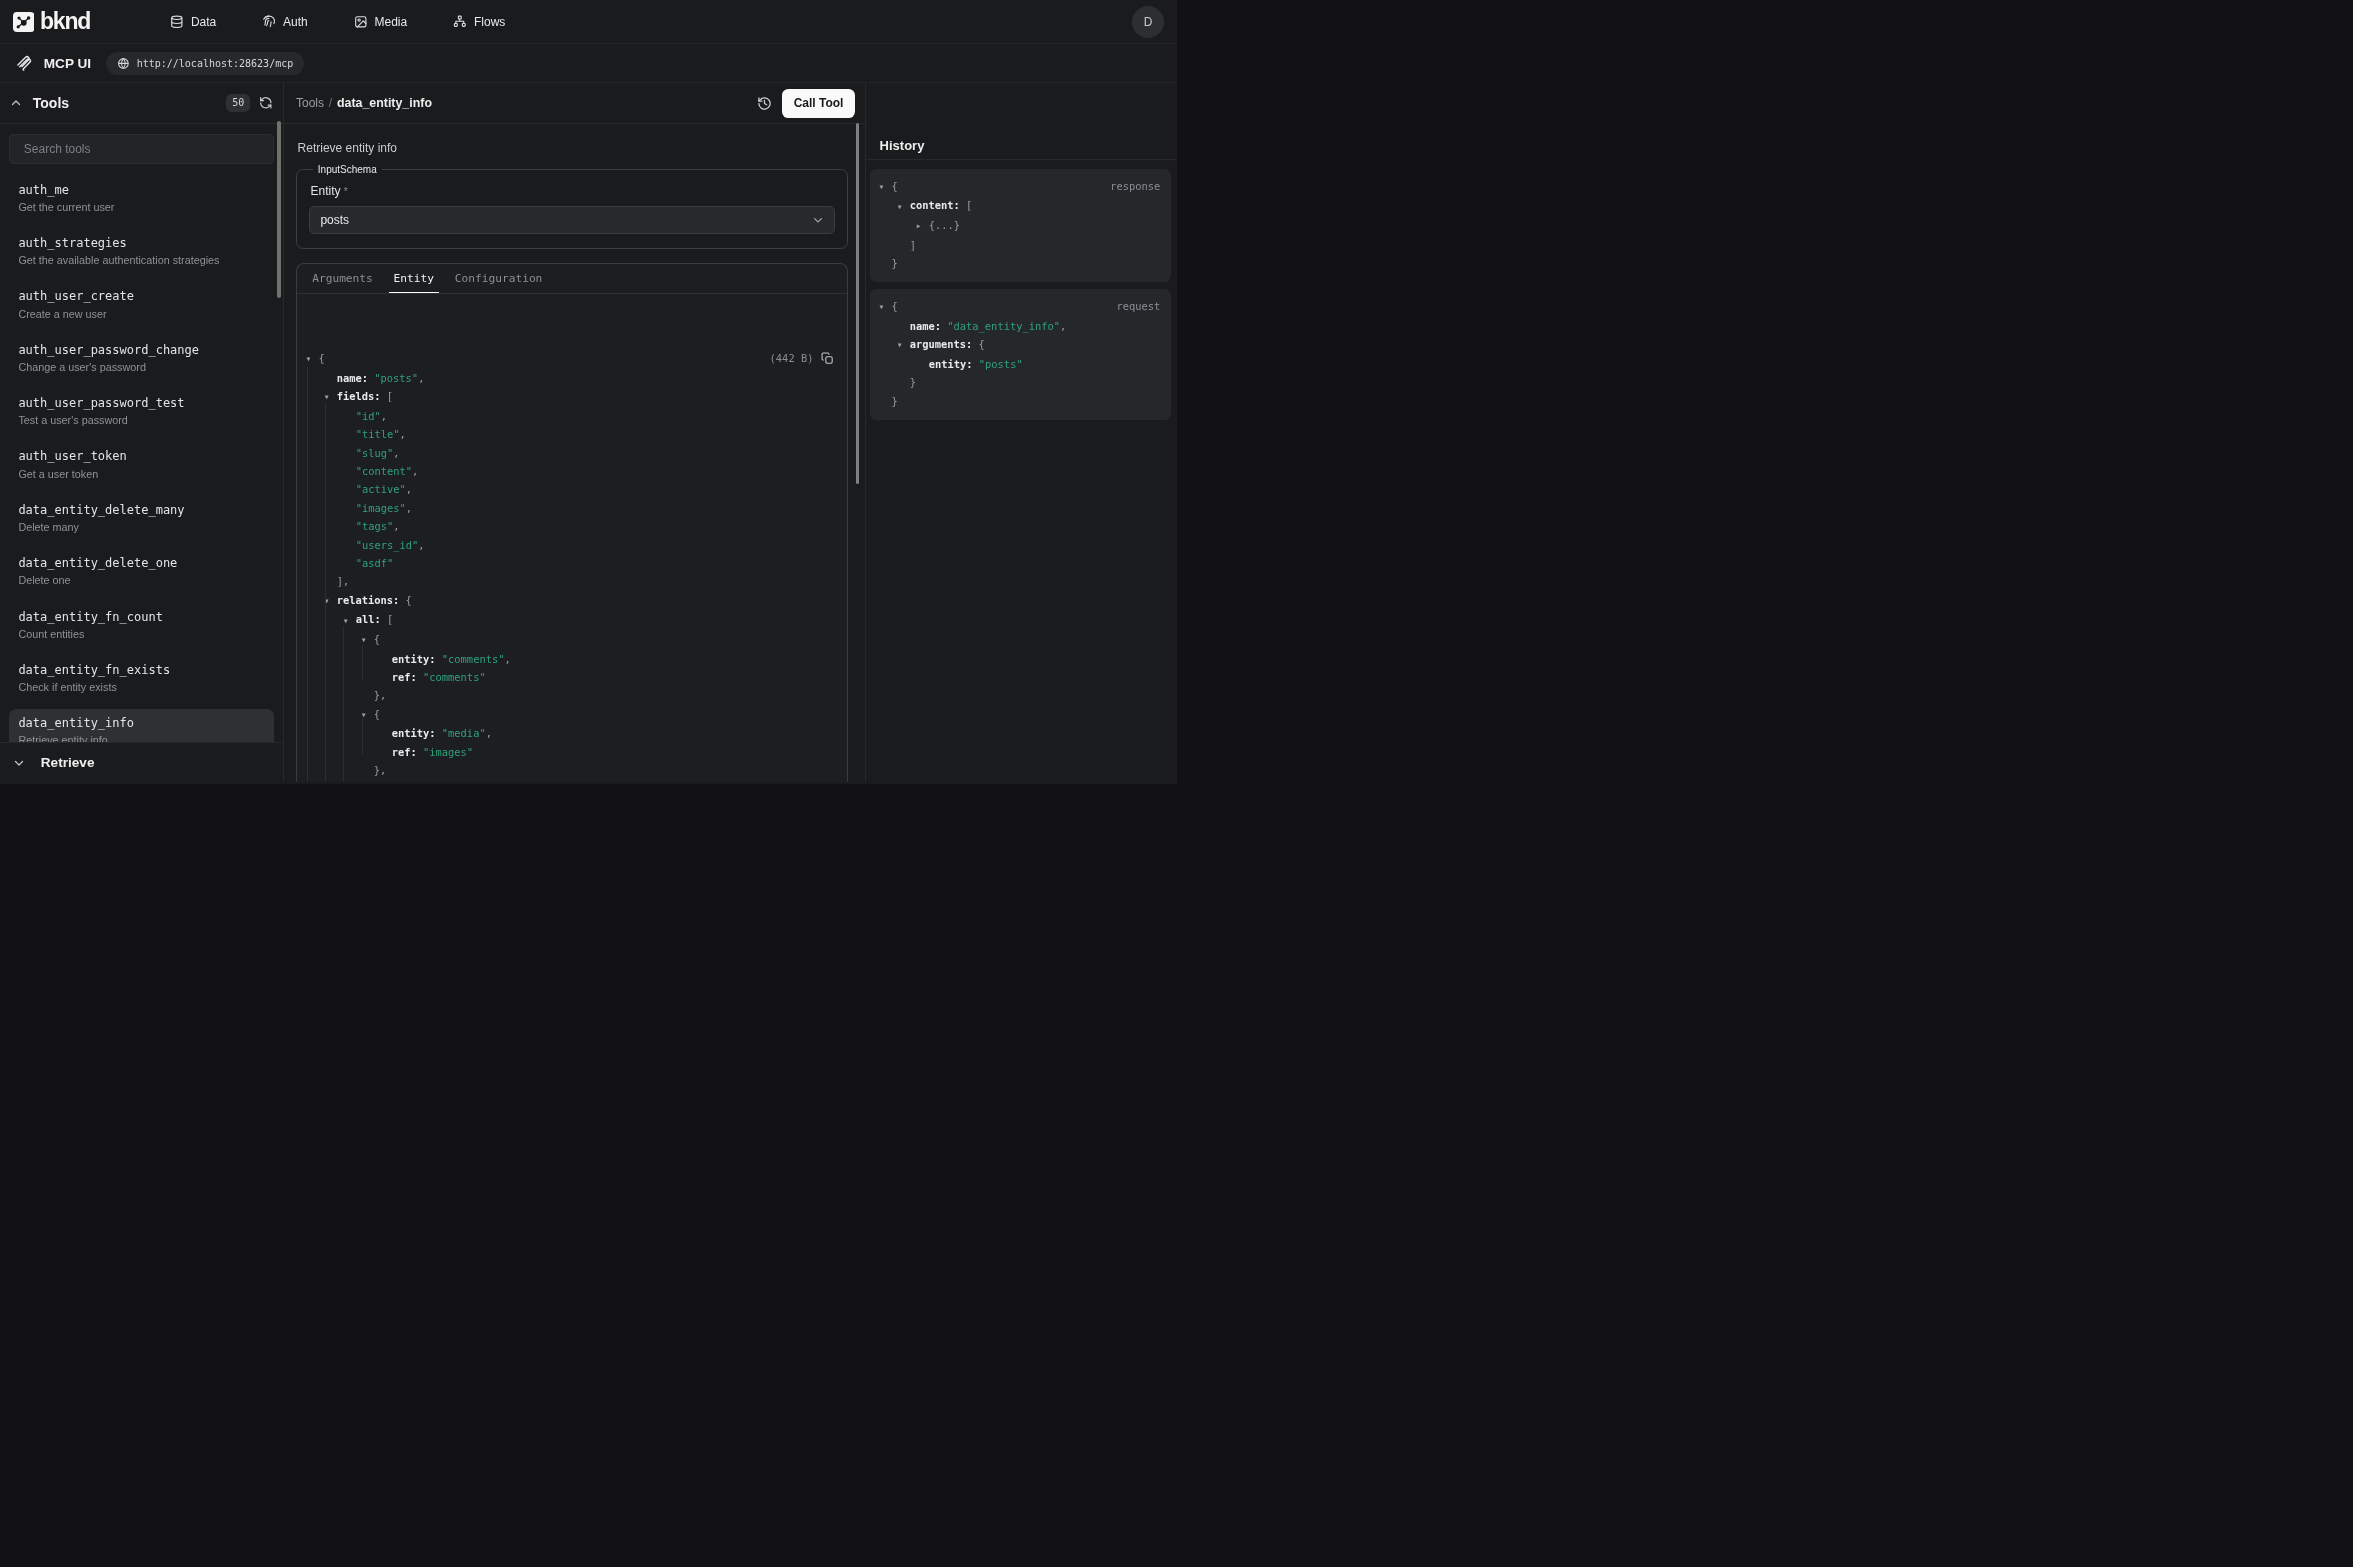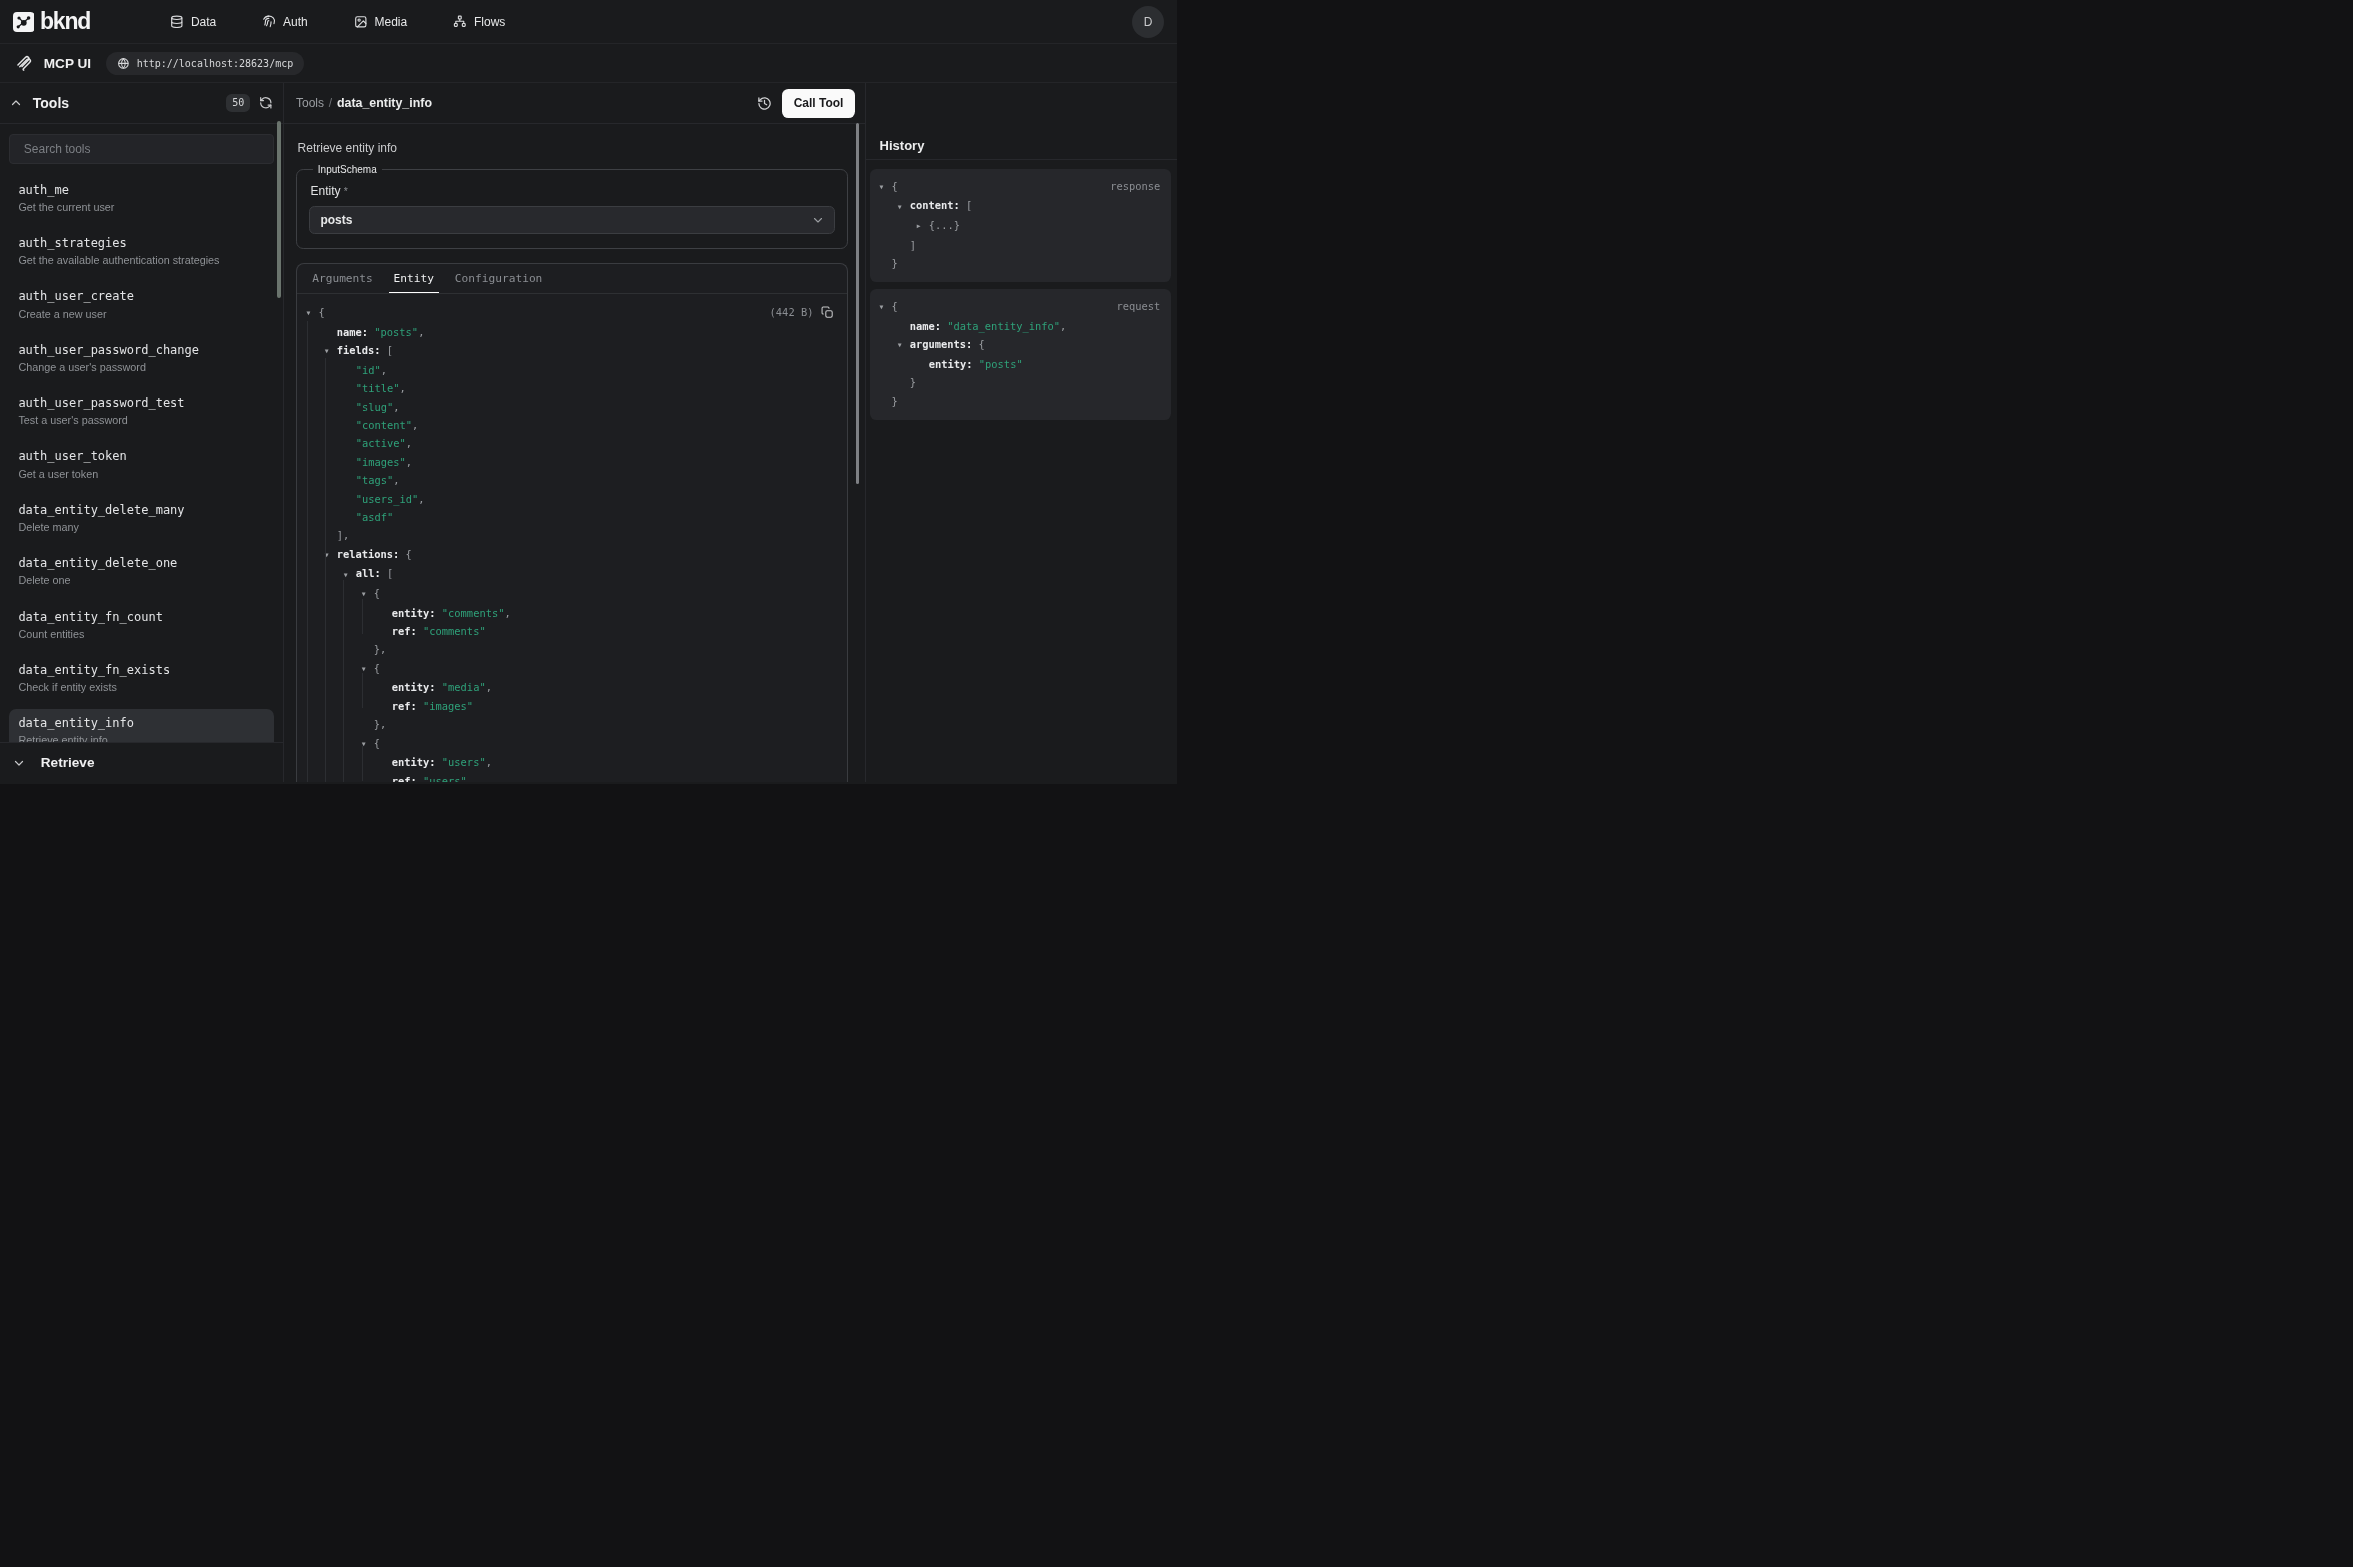--- a/index.html
+++ b/index.html
@@ -62,25 +62,25 @@
   .icon-btn{color:#d0d1d3;cursor:pointer;}
   .call-btn{height:29px;background:#fafafa;color:#19191b;border:none;border-radius:6.4px;padding:0 11.2px;
             font-size:12px;font-weight:bold;font-family:"Liberation Sans",sans-serif;cursor:pointer;}
   .main-body{flex:1;display:flex;flex-direction:column;overflow:hidden;padding:0 17px 0 12px;}
   .desc-line{margin:17px 0 0 1.6px;font-size:12px;color:#cbccce;}
   fieldset.schema{margin:8.8px 0 0;border:0.8px solid #3e4044;border-radius:7.2px;padding:6.4px 12px 14.4px;}
   fieldset.schema legend{font-size:10px;color:#e8e9ea;padding:0 4.8px;margin-left:4px;}
   .field-label{font-size:12px;color:#e3e4e5;margin:3.2px 0 0 1.6px;}
   .req{color:#8a8d91;margin-left:3.2px;font-size:10.4px;}
   .select{margin-top:7.2px;height:28px;box-sizing:border-box;background:#28292d;border:0.8px solid #3b3d41;
-          border-radius:5.6px;display:flex;align-items:center;padding:0 10.4px;font-size:12px;color:#e8e9ea;cursor:pointer;font-weight:bold;}
+          border-radius:5.6px;display:flex;align-items:center;padding:0 10.4px;font-size:12px;color:#e8e9ea;cursor:pointer;}
   .select .chev{margin-left:auto;color:#9b9ea2;}
 
   .tabs-card{flex:1;margin-top:13.6px;border:0.8px solid #3a3c40;border-bottom:none;border-radius:8px 8px 0 0;
-             display:flex;flex-direction:column;overflow:hidden;background:#1d1e21;}
+             display:flex;flex-direction:column;overflow:hidden;background:#1d1e21;gap:46px;}
   .tabs{flex:none;height:29px;display:flex;align-items:flex-end;padding:0 4.8px;border-bottom:0.8px solid #2e3033;}
   .tab{position:relative;margin:0 5.6px;padding:7.2px 4.8px;font-size:11.2px;color:#8b8e93;cursor:pointer;}
   .tab.active{color:#f0f1f2;}
   .tab.active::after{content:"";position:absolute;left:0;right:0;bottom:-0.8px;height:1.6px;background:#ffffff;}
 
   .json-view{position:relative;flex:1;padding:9.6px 11.2px 0 4.8px;font-size:10.4px;line-height:18.4px;}
   .jrow{white-space:pre;}
   .tri{display:inline-block;width:12px;font-size:6.4px;color:#9a9da1;vertical-align:0.8px;}
   .tk-k{color:#e9eaec;font-weight:bold;}
   .tk-p{color:#9a9da1;}

